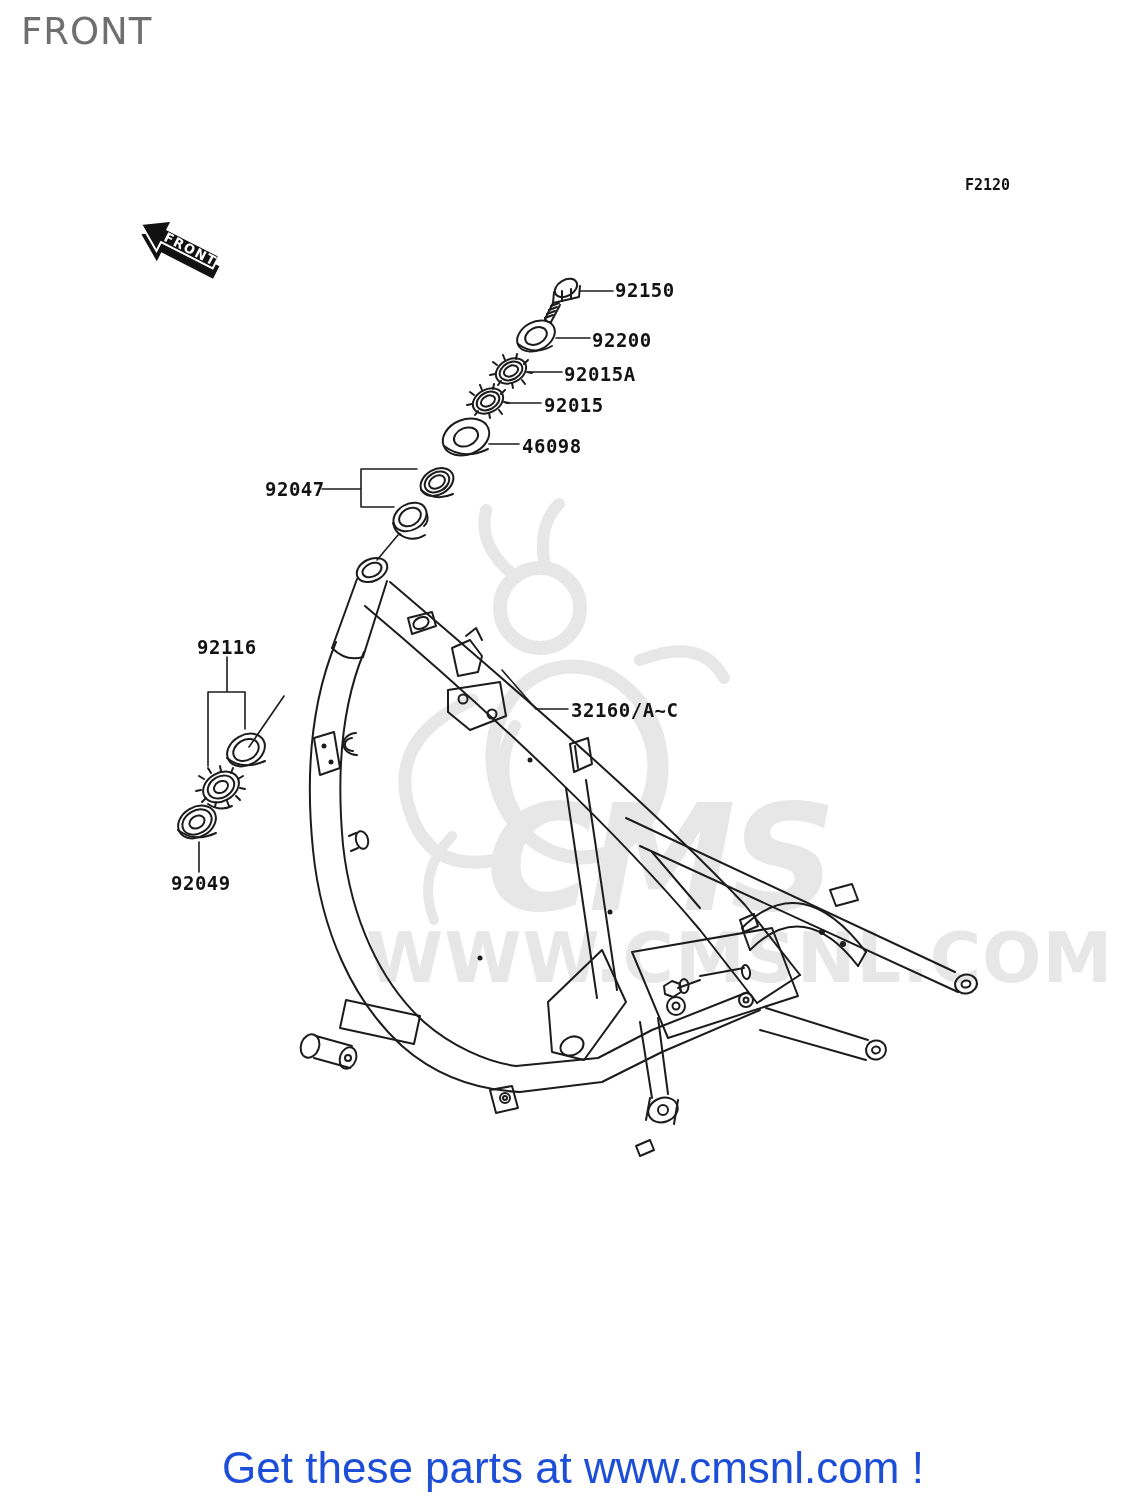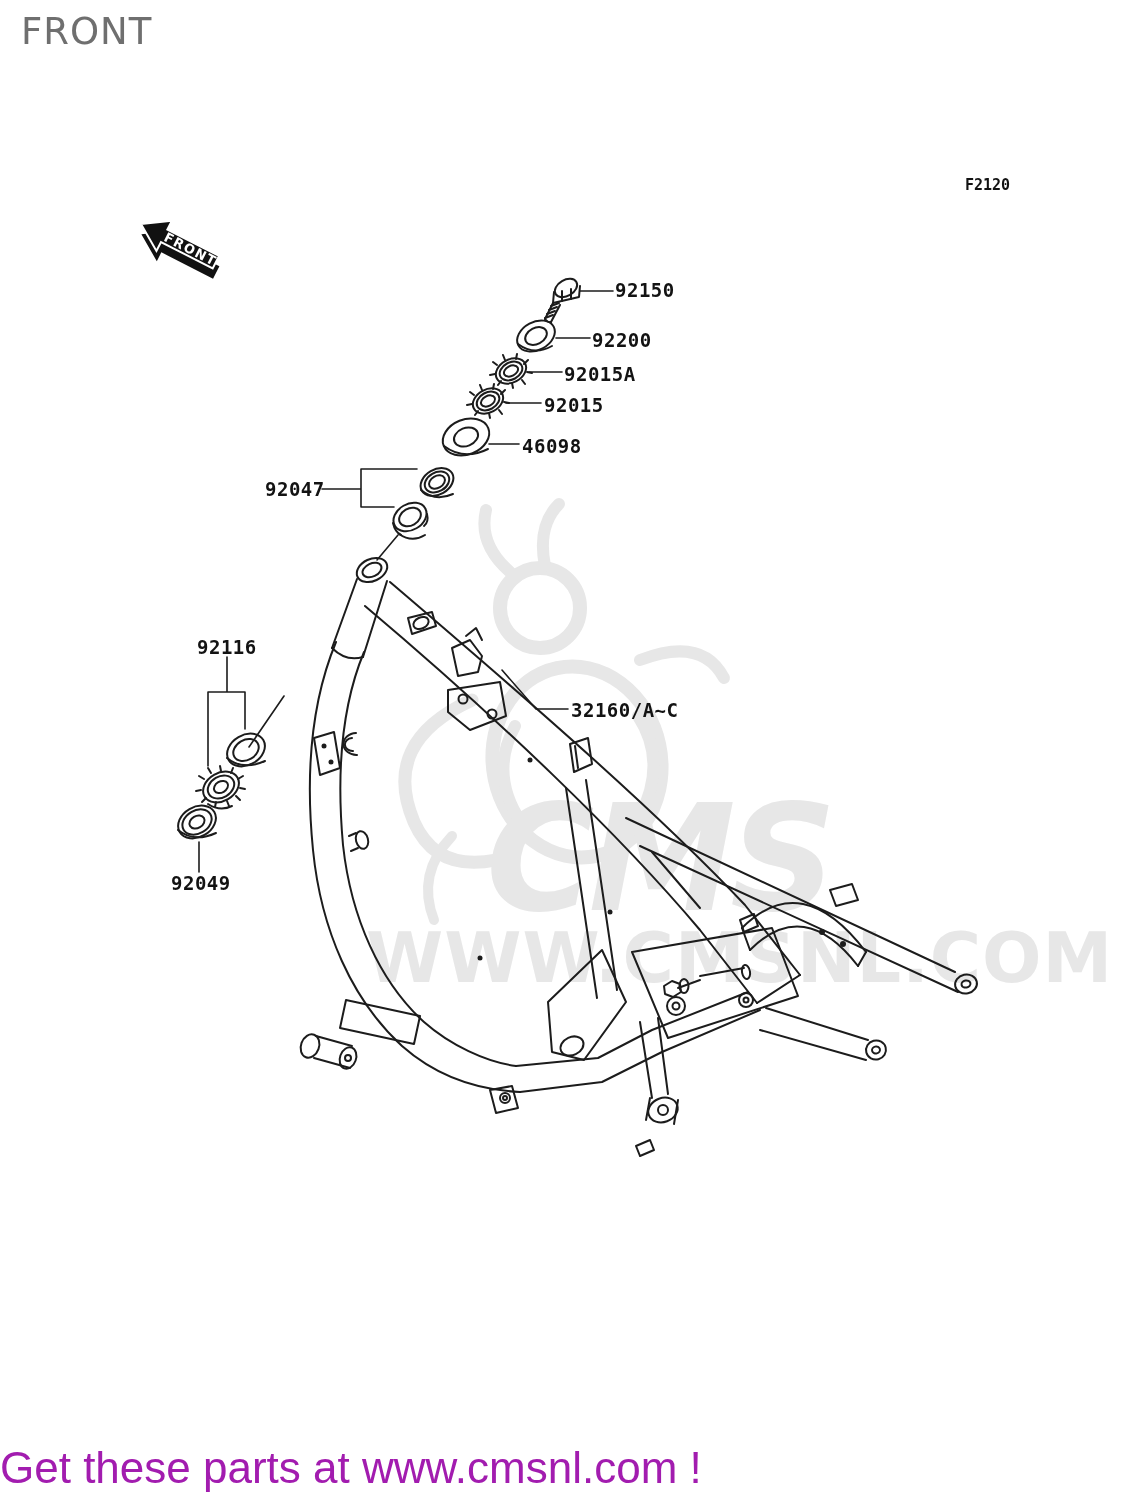--- a/index.html
+++ b/index.html
@@ -1,22 +1,22 @@
 <!DOCTYPE html>
 <html><head>
 <meta charset="utf-8">
 <style>
   html,body{margin:0;padding:0;background:#ffffff;}
   body{position:relative;width:1146px;height:1500px;overflow:hidden;
        font-family:"DejaVu Sans Mono",monospace;}
   .page-title{position:absolute;left:21px;top:10px;
        font-family:"DejaVu Sans","Liberation Sans",sans-serif;
        font-size:37px;color:#6f6f6f;letter-spacing:1px;}
-  .footer-banner{position:absolute;left:0;right:0;top:1443px;
-       font-family:"Liberation Sans",sans-serif;font-size:44px;color:#a21caf;}
+  .footer-banner{position:absolute;left:0;right:0;top:1443px;text-align:center;
+       font-family:"Liberation Sans",sans-serif;font-size:44px;color:#1d4ed8;}
   svg.diagram{position:absolute;left:0;top:0;}
   .ln{stroke:#1c1c1c;stroke-width:2;fill:none;stroke-linecap:round;stroke-linejoin:round;}
   .ld{stroke:#1c1c1c;stroke-width:1.6;fill:none;stroke-linecap:round;}
   .dot{fill:#1c1c1c;stroke:none;}
   .pn{font-family:"DejaVu Sans Mono",monospace;font-size:19px;font-weight:600;
       fill:#131313;letter-spacing:0.5px;}
   .fig{font-family:"DejaVu Sans Mono",monospace;font-size:15px;font-weight:700;fill:#131313;}
   .wm-ln{stroke:#e7e7e7;fill:none;stroke-linecap:round;}
   .wm-big{font-family:"DejaVu Sans",sans-serif;font-weight:bold;font-style:italic;
       font-size:148px;fill:#e7e7e7;letter-spacing:-6px;}

